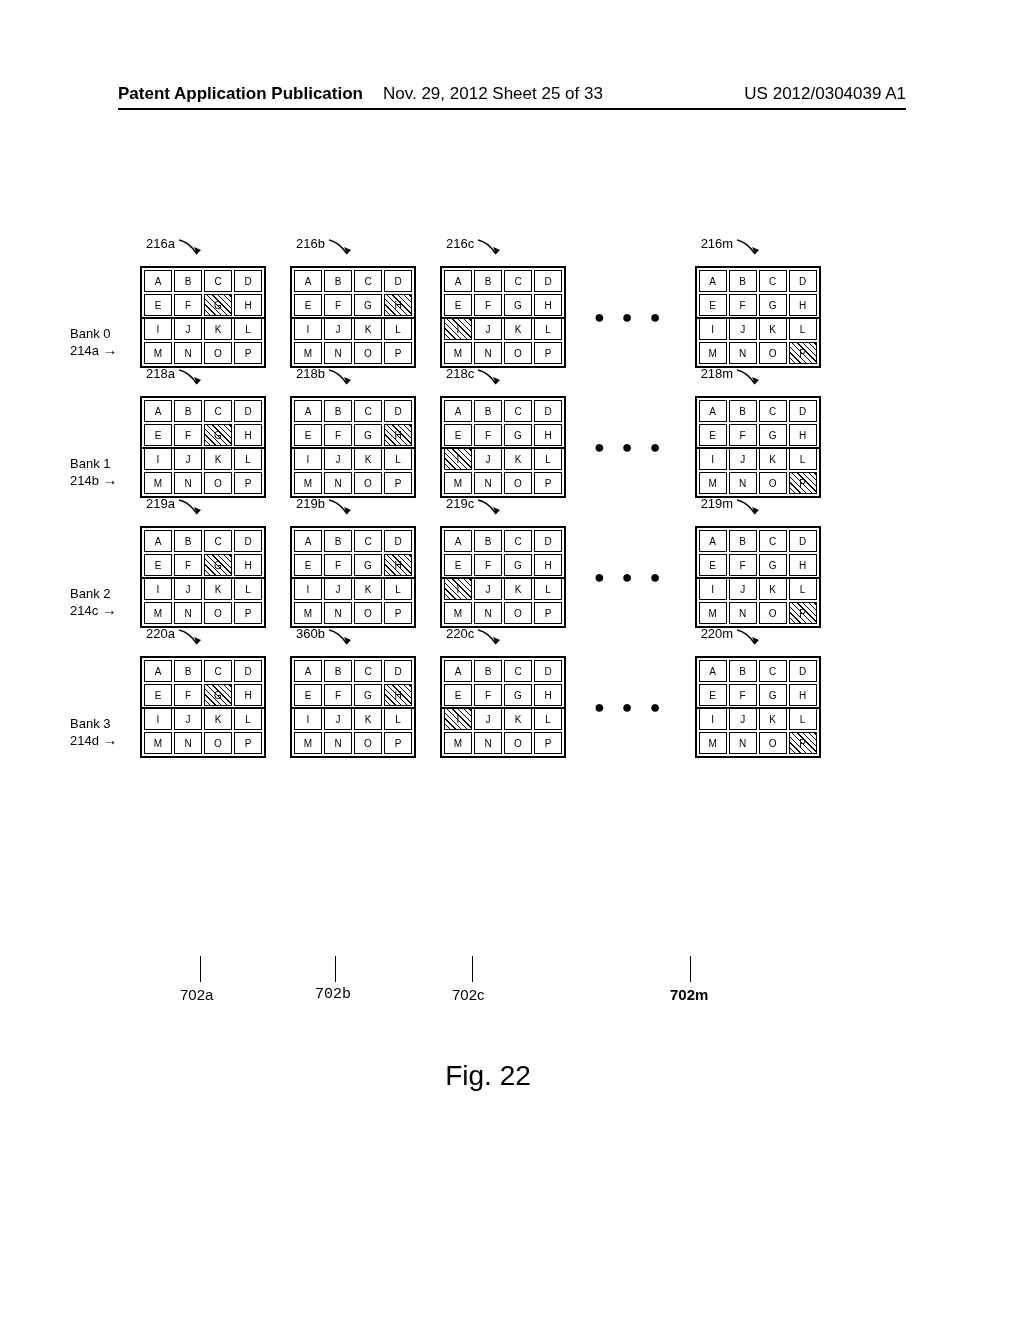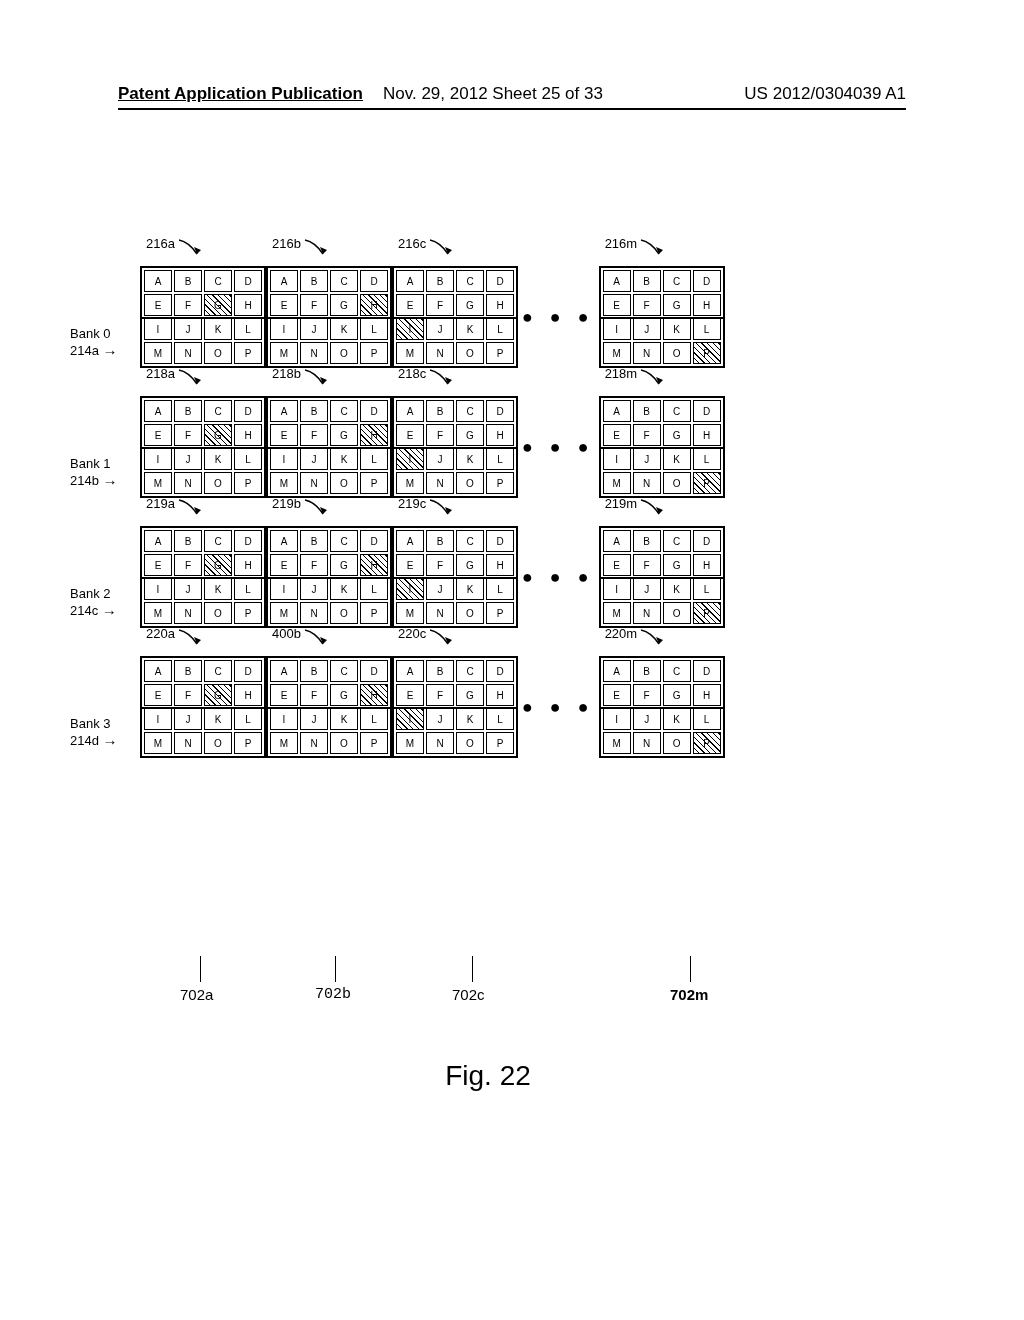--- a/index.html
+++ b/index.html
@@ -14,21 +14,21 @@
     position: absolute;
     top: 84px;
     left: 118px;
     right: 118px;
     border-bottom: 2px solid #000;
     padding-bottom: 4px;
     display: flex;
     justify-content: space-between;
     font-size: 17px;
   }
-  .header-left { font-weight: bold; text-decoration: underline; }
+  .header-left { font-weight: bold; }
   .header-mid { position: absolute; left: 265px; }
   .header-right { position: absolute; right: 0; margin-left: 8px; }
 
   .diagram {
     position: absolute;
     top: 266px;
     left: 140px;
     width: 730px;
   }
 
@@ -46,21 +46,21 @@
     font-size: 13px;
     line-height: 16px;
   }
   .bank-label .arrow {
     display: inline-block;
     font-size: 15px;
   }
 
   .row-grids {
     display: flex;
-    gap: 0;
+    gap: 24px;
     align-items: center;
   }
 
   .grid-group {
     position: relative;
   }
 
   .grid-label {
     position: absolute;
     top: -30px;
@@ -474,21 +474,21 @@
             <div class="cell">J</div>
             <div class="cell">K</div>
             <div class="cell">L</div>
             <div class="cell">M</div>
             <div class="cell">N</div>
             <div class="cell">O</div>
             <div class="cell">P</div>
           </div>
         </div>
         <div class="grid-group">
-          <div class="grid-label"><span>400b</span><svg width="34" height="26">
+          <div class="grid-label"><span>360b</span><svg width="34" height="26">
               <path d="M4 4 Q14 6 22 18" fill="none" stroke="#000" stroke-width="1.5"></path>
               <path d="M22 18 l-3 -7 l7 3 z" fill="#000"></path>
             </svg></div>
           <div class="grid with-divider">
             <div class="cell">A</div>
             <div class="cell">B</div>
             <div class="cell">C</div>
             <div class="cell">D</div>
             <div class="cell">E</div>
             <div class="cell">F</div>

